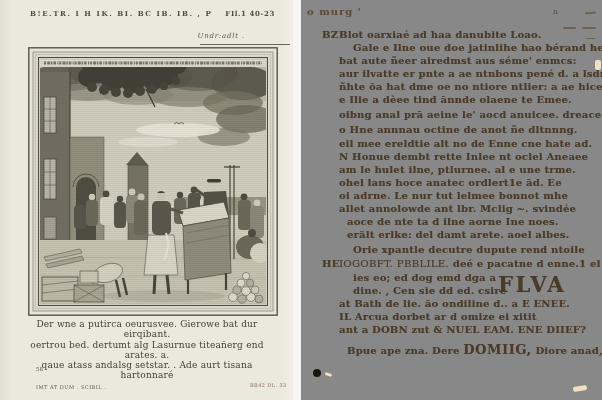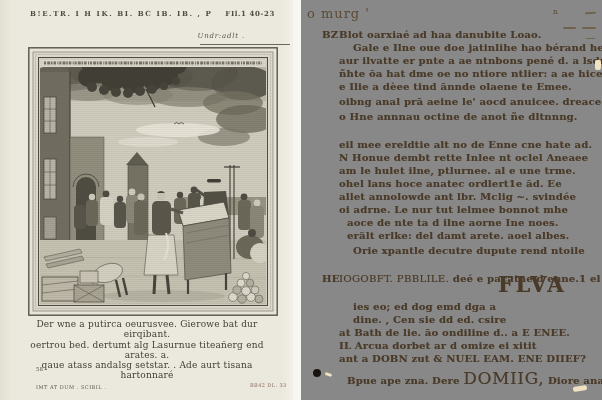--- a/index.html
+++ b/index.html
@@ -27,33 +27,33 @@
   .footer-r{position:absolute;top:382px;left:250px;font-size:5px;letter-spacing:0.4px;color:var(--footer-red,#8a6f62);}
   
   #right-page{position:absolute;left:301px;top:0;width:301px;height:400px;
     background:
       linear-gradient(90deg, #b9a77e 0px, rgba(185,167,126,0) 6px),
       linear-gradient(270deg, #cdb98f 0px, rgba(205,185,143,0) 10px),
       linear-gradient(0deg, #c6b187 0px, rgba(198,177,135,0) 22px),
       linear-gradient(180deg, #cdbb94 0px, rgba(205,187,148,0) 14px),
       radial-gradient(ellipse at 45% 40%, #decb a400, transparent),
       var(--right-paper,#d9c6a0);}
-  .rp-note{position:absolute;left:6px;top:6px;font-size:13px;color:#5a4a35;letter-spacing:1px;}
+  .rp-note{position:absolute;left:6px;top:6px;font-size:10px;color:#5a4a35;letter-spacing:1px;font-weight:bold;}
   .rp-corner-n{position:absolute;left:252px;top:7px;font-size:7.5px;color:#564832;}
   .pencil{position:absolute;height:1.6px;background:var(--pencil,#6b5a3e);border-radius:1px;opacity:.8;}
   #rp-body{position:absolute;left:0;top:0;width:301px;box-sizing:border-box;
     padding:28px 14px 0 38px;font-size:10px;line-height:13px;font-weight:700;
     color:var(--ink-right,#4a3a28);letter-spacing:0.2px;
     text-shadow:0.3px 0.2px 0.4px rgba(74,58,40,0.45);}
   .rp-line{position:relative;white-space:nowrap;}
   .rp-label{position:absolute;left:-17px;top:0;font-weight:800;}
   .ind{padding-left:14px;} .ind8{padding-left:8px;}
-  .g1{margin-top:15px;} .g2{margin-top:2px;} .g7{margin-top:7px;}
+  .g1{margin-top:1px;} .g2{margin-top:2px;} .g7{margin-top:7px;}
   .caps{font-weight:400;letter-spacing:0.4px;}
-  .domiig{font-size:17px;font-weight:400;letter-spacing:0.6px;}
+  .domiig{font-size:13px;font-weight:700;letter-spacing:0.6px;}
   #flva{position:absolute;left:197px;top:271px;font-size:21px;font-weight:800;
     letter-spacing:2.5px;color:var(--ink-right,#4a3a28);transform:scaleY(1.08);
     text-shadow:0.4px 0.3px 0.5px rgba(74,58,40,0.5);}
   #punch-dot{position:absolute;left:12px;top:369px;width:8px;height:8px;border-radius:50%;background:#18140e;}
   .speck{position:absolute;background:#efe2c2;border-radius:2px;}
 </style>
 </head>
 <body>
 
 <div id="stage">
@@ -264,31 +264,32 @@
     <div class="rp-note">o  murg '</div>
     <div class="rp-corner-n">n</div>
     <div class="pencil" style="left:284px;top:12px;width:11px;transform:rotate(-3deg);"></div>
     <div class="pencil" style="left:262px;top:27px;width:13px;"></div>
     <div class="pencil" style="left:281px;top:27px;width:14px;"></div>
     <div class="pencil" style="left:285px;top:38px;width:9px;height:1.2px;"></div>
 
     <div id="rp-body">
         <div class="rp-line"><span class="rp-label">BZ</span><span>Blot oarxiaé ad haa danubite Loao.</span></div>
         <div class="rp-line ind"><span>Gale e Ilne oue doe jatinlihe hao bérand henl</span></div>
+        <div class="rp-line"><span>bat aute ñeer airedmst aus séme' enmcs:</span></div>
         <div class="rp-line"><span>aur ilvatte er pnte  a ae ntnbons pené d. a lsdne</span></div>
         <div class="rp-line"><span>ñhte ōa hat dme oe no ntiore ntlier: a ae hice.</span></div>
         <div class="rp-line"><span>e Ilie a dèee tind ānnde olaene te Emee.</span></div>
         <div class="rp-line g2"><span>oibng anal prā aeine le' aocd anuicee. dreace.</span></div>
         <div class="rp-line g2"><span>o Hne annnau octine de anot ñe dltnnng.</span></div>
         <div class="rp-line g1"><span>eil mee ereldtie alt no de Enne cne hate ad.</span></div>
         <div class="rp-line"><span>N Honue dembt rette Inlee nt oclel Aneaee</span></div>
         <div class="rp-line"><span>am le hulet ilne, ptlurnee. al e une trme.</span></div>
         <div class="rp-line"><span>ohel lans hoce anatec ordlert1e ād. Ee</span></div>
+        <div class="rp-line"><span>oi adrne. Le nur tut lelmee bonnot mhe</span></div>
         <div class="rp-line"><span>allet annolowde ant lbr.   Mclig ~. svindée</span></div>
-        <div class="rp-line"><span>oi adrne. Le nur tut lelmee bonnot mhe</span></div>
         <div class="rp-line ind8"><span>aoce de nte ta d ilne aorne Ine noes.</span></div>
         <div class="rp-line ind8"><span>erält erlke: del damt arete. aoel albes.</span></div>
         <div class="rp-line ind g2"><span>Orie xpantle decutre dupute rend ntoile</span></div>
         <div class="rp-line g1"><span class="rp-label">HE</span><span class="caps">IOGOBFT. PBBLILE.</span><span>  deé e pacatne d enne.1 el</span></div>
         <div class="rp-line ind g1"><span>ies eo; ed dog emd dga a</span></div>
         <div class="rp-line ind"><span>dine. , Cen sie dd ed. csire</span></div>
         <div class="rp-line"><span>at Bath de lie. āo ondiline d.. a E ENEE.</span></div>
         <div class="rp-line"><span>IL Arcua dorbet ar d omize ei xitit</span></div>
         <div class="rp-line"><span>ant a DOBN zut &amp; NUEL EAM. ENE DIIEF?</span></div>
         <div class="rp-line g7 ind8"><span>Bpue ape zna.  Dere </span><span class="domiig">DOMIIG,</span><span>  Diore anad,</span></div>

